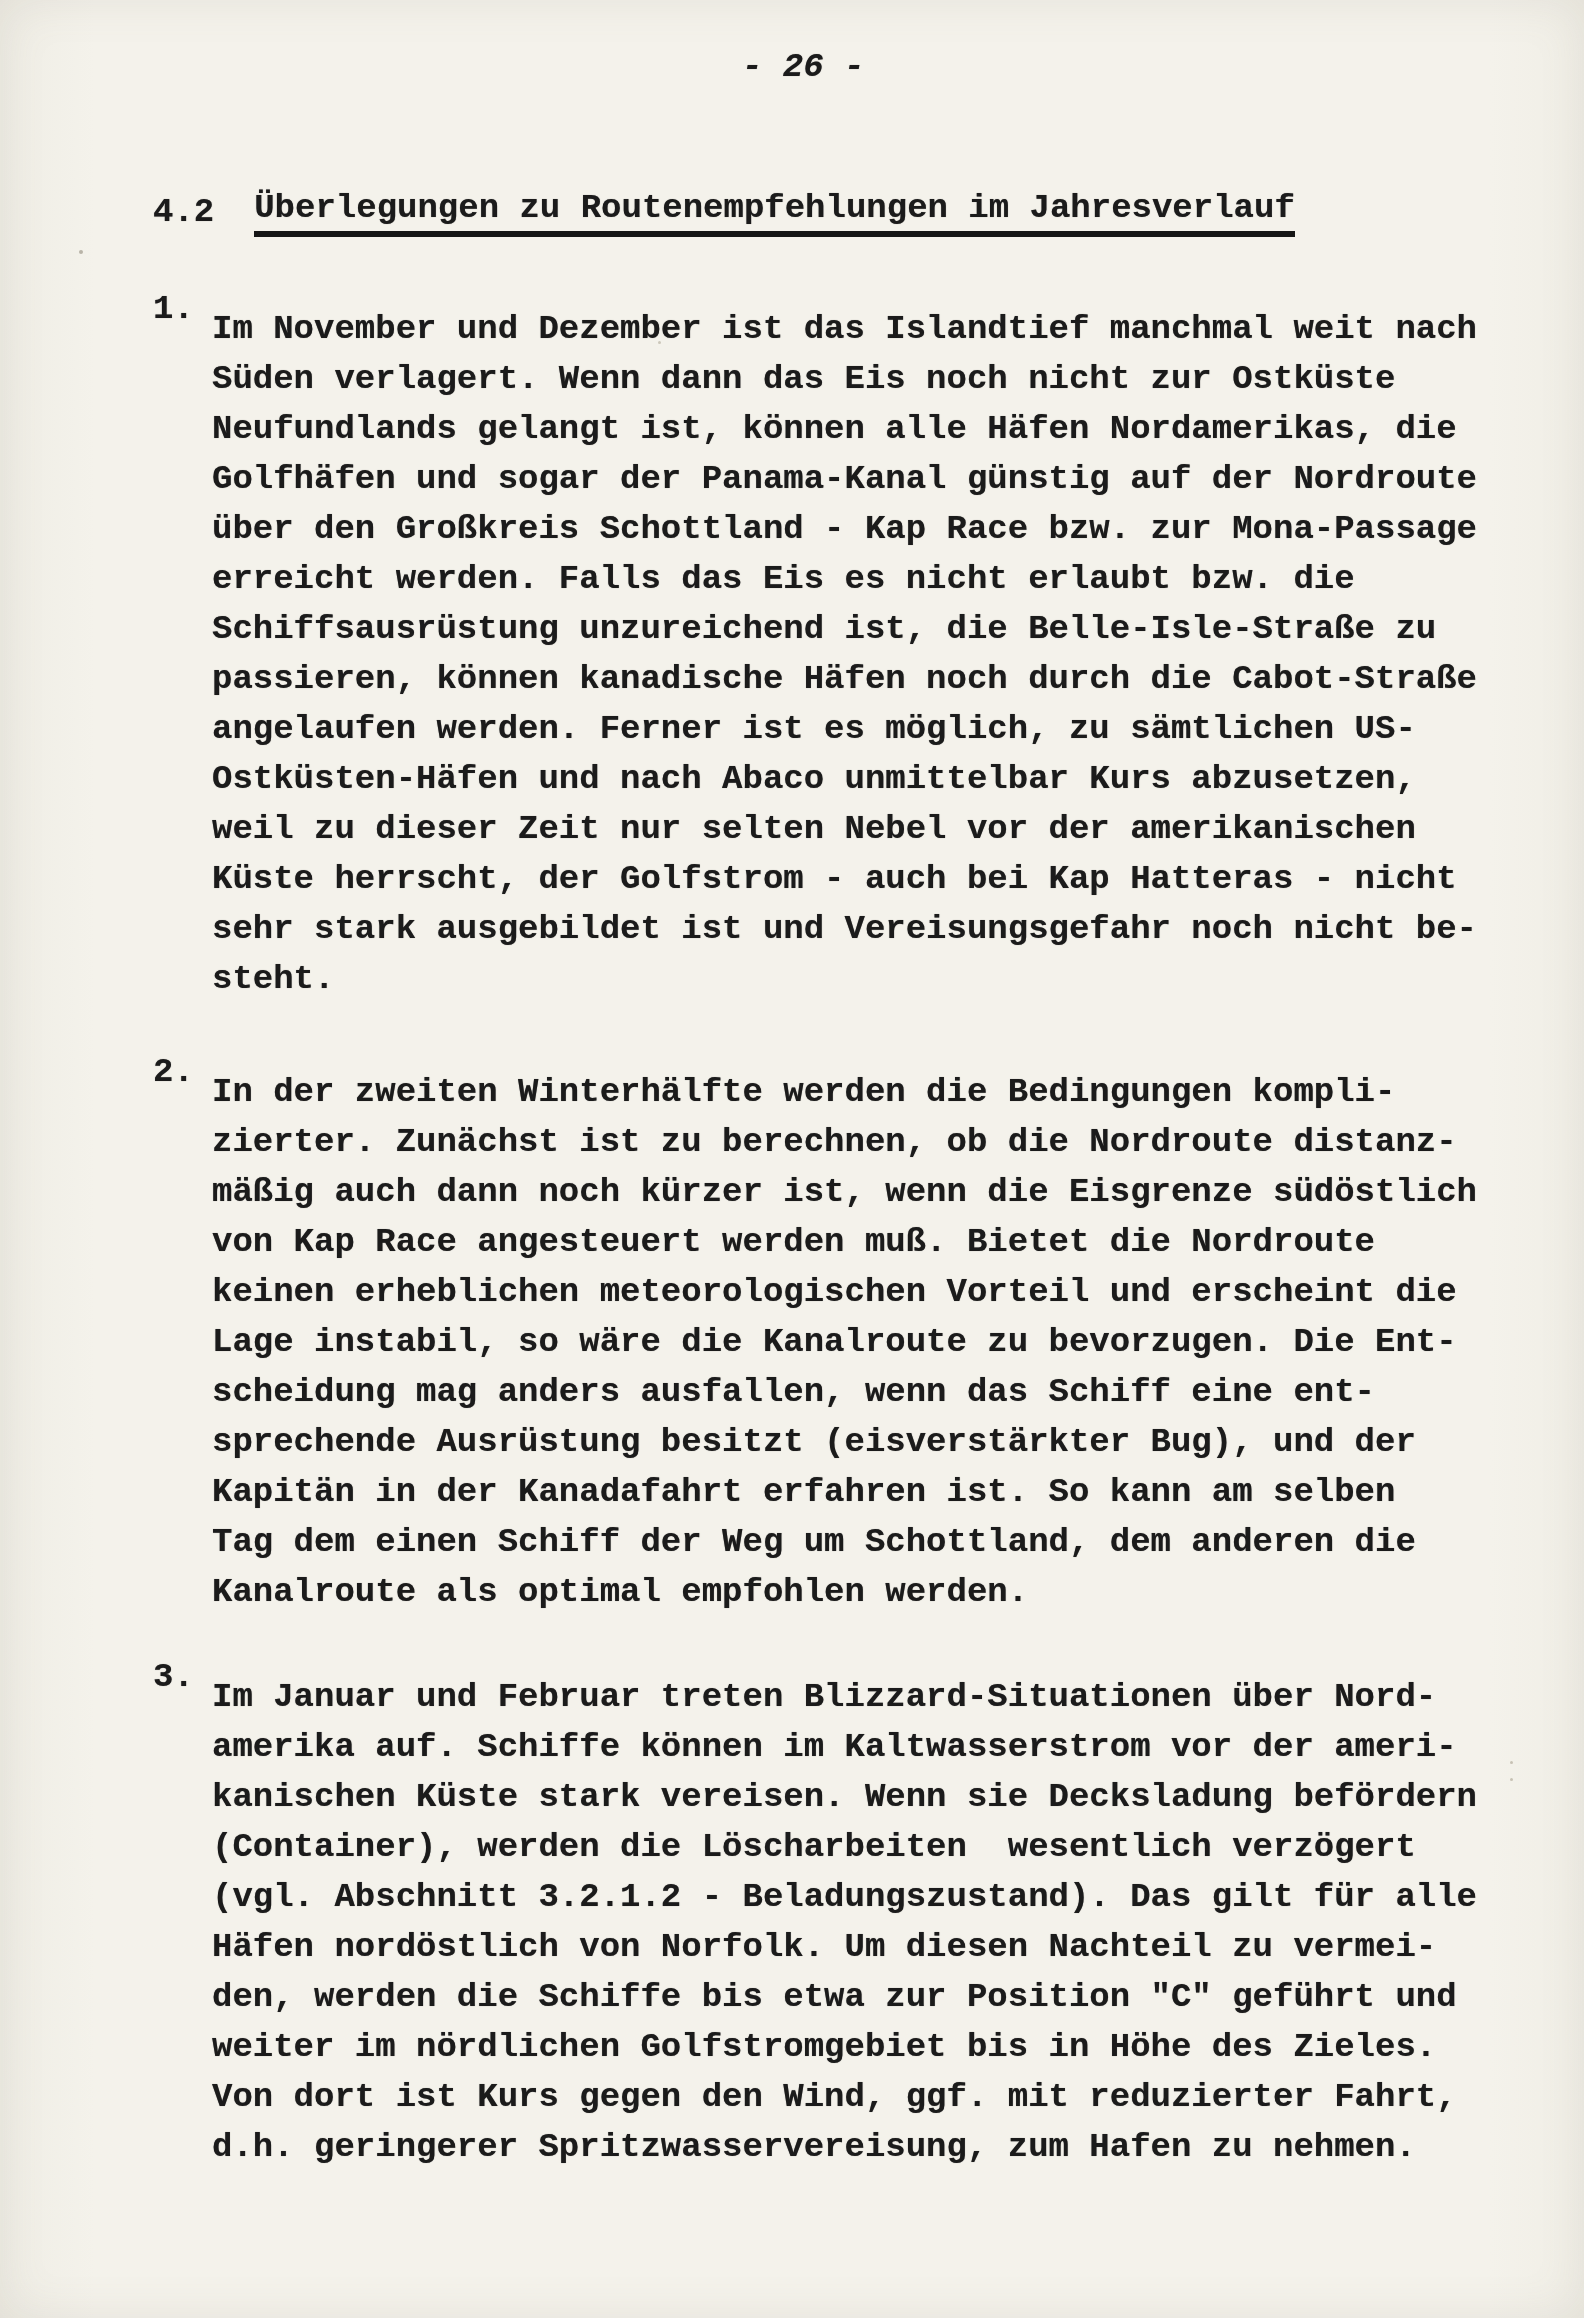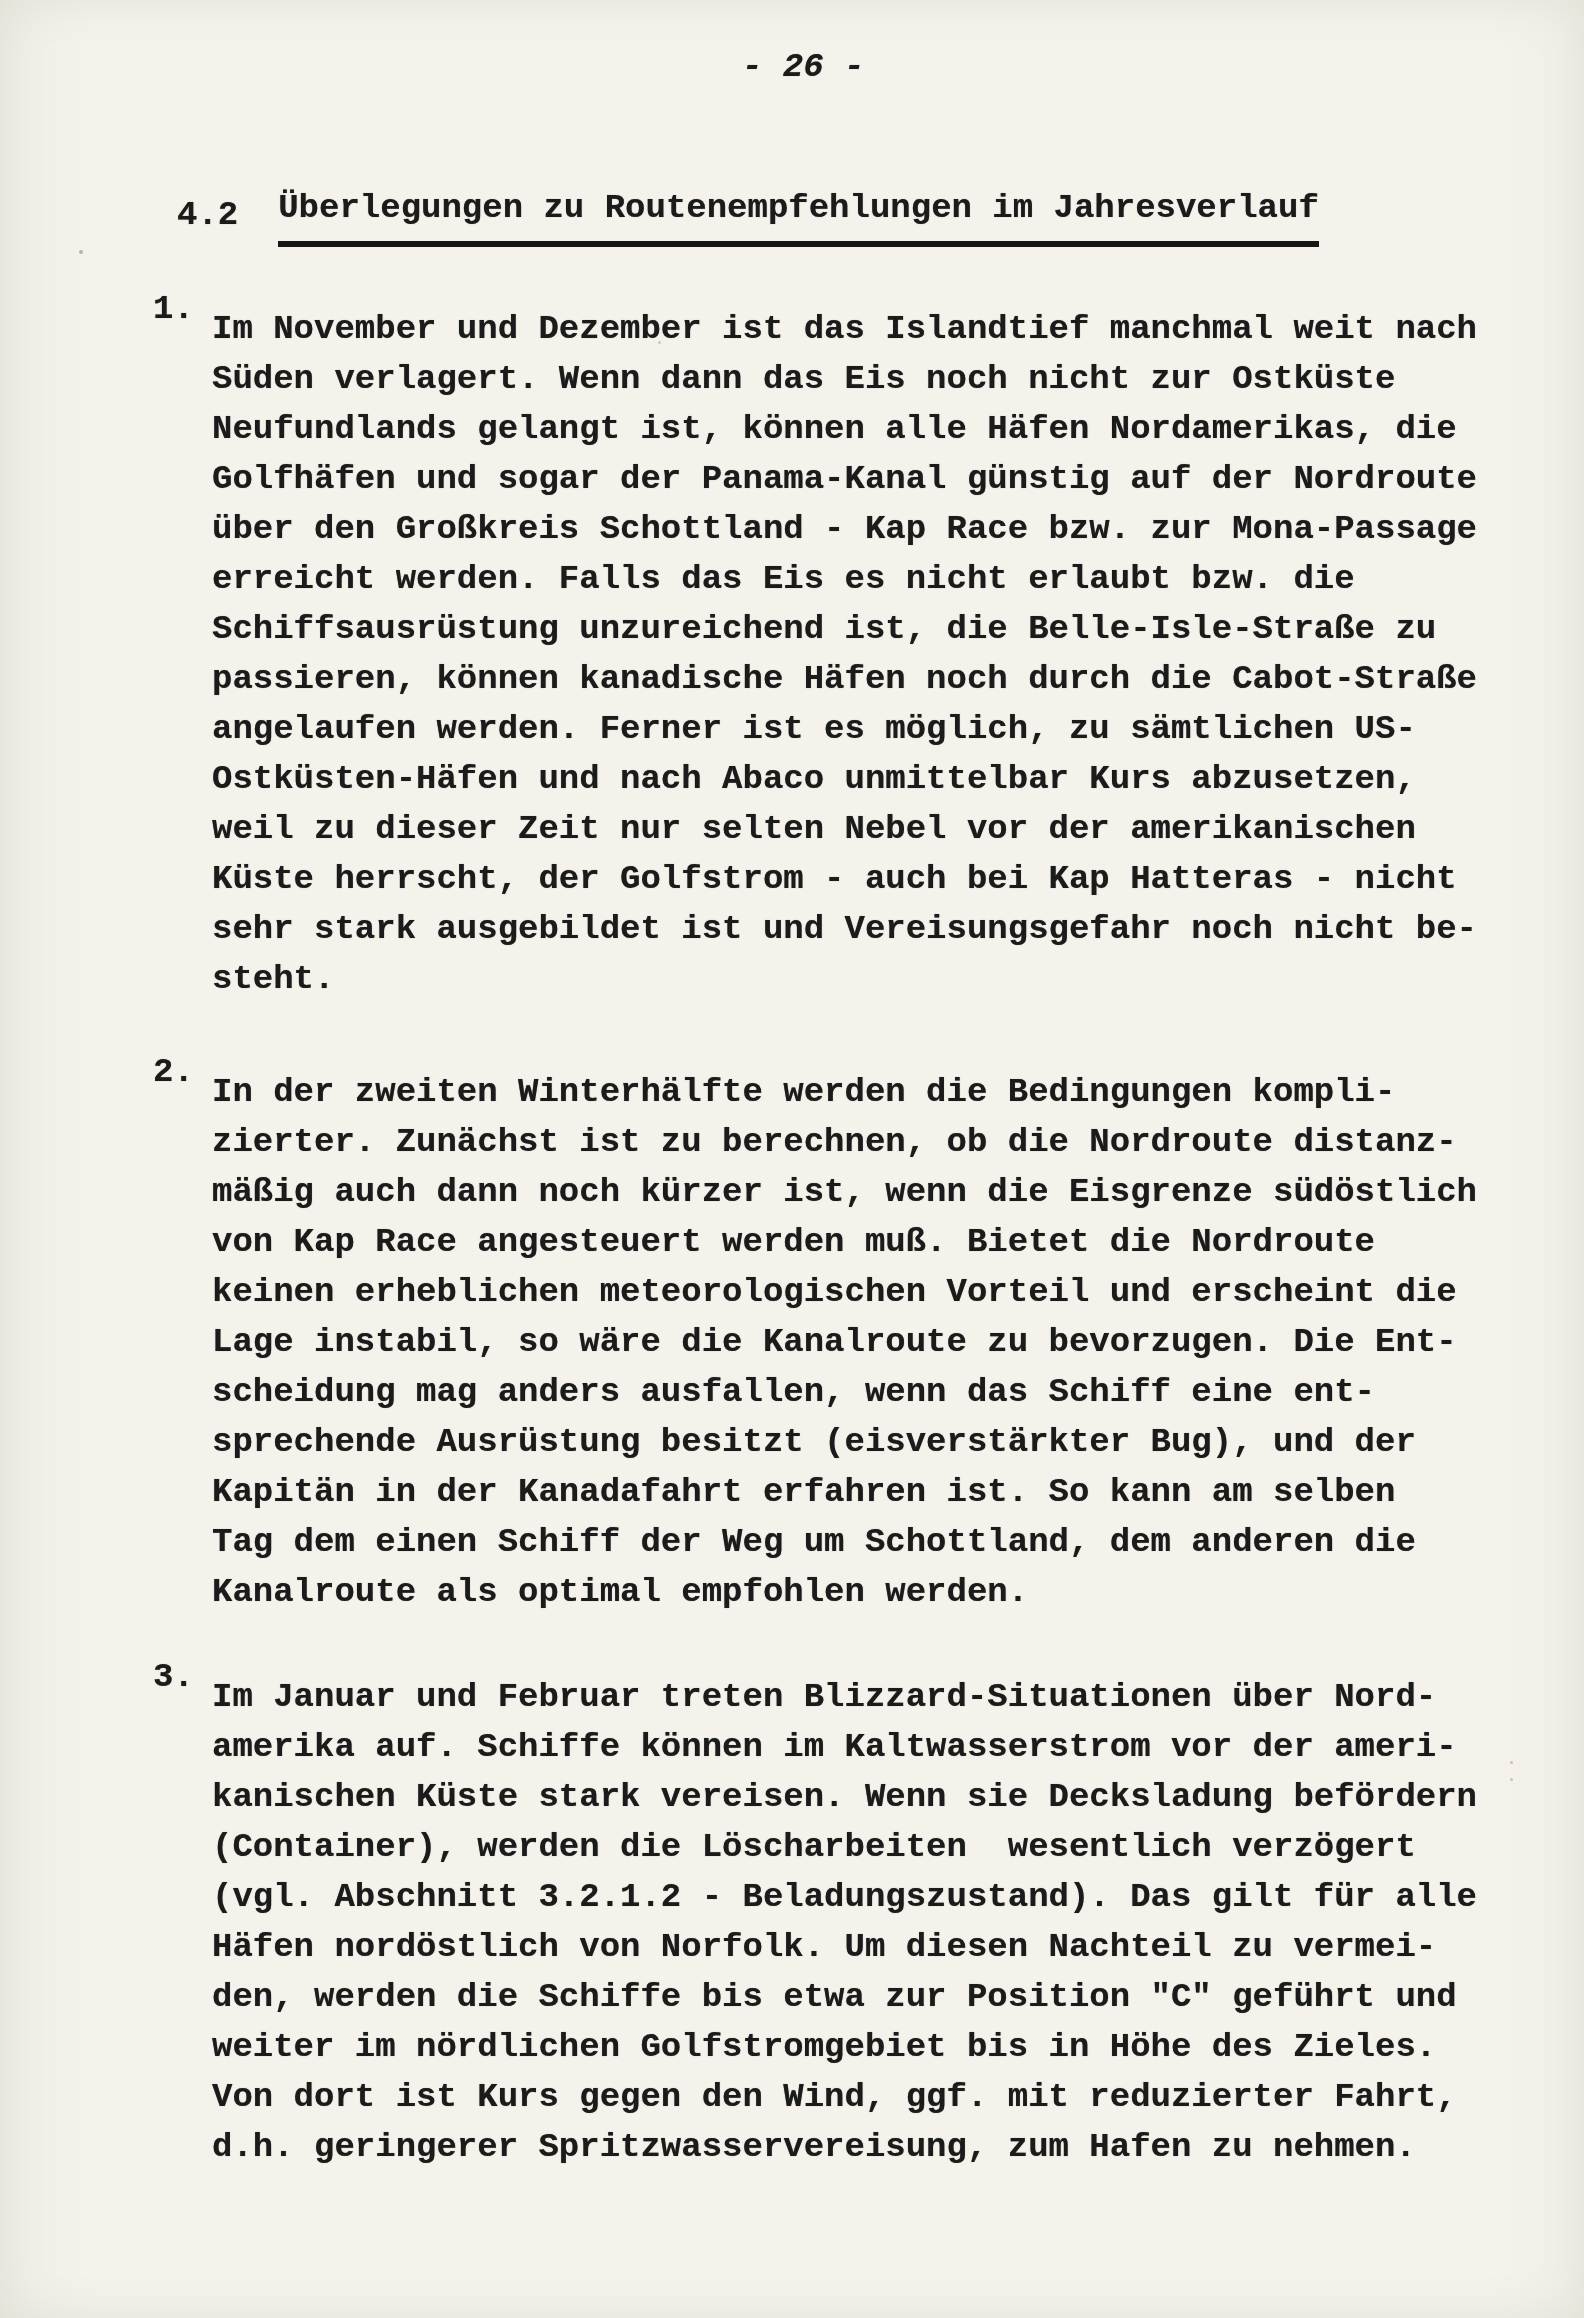--- a/index.html
+++ b/index.html
@@ -33,30 +33,29 @@
     position: absolute;
     top: 42px;
     left: 742px;
     font-style: italic;
   }
   .heading {
     position: absolute;
     top: 183px;
     left: 153px;
     display: flex;
-    align-items: center;
-    margin-left: 24px;
+    align-items: flex-end;
   }
   .heading .section-no {
     margin-right: 40px;
   }
   .heading .title {
     display: inline-block;
     line-height: 41px;
-    padding-bottom: 12px;
+    padding-bottom: 2px;
     border-bottom: 6.3px solid #161616;
     margin-top: 4.8px;
   }
   .para {
     position: absolute;
     left: 153px;
     display: flex;
     align-items: flex-start;
   }
   .para .num {

